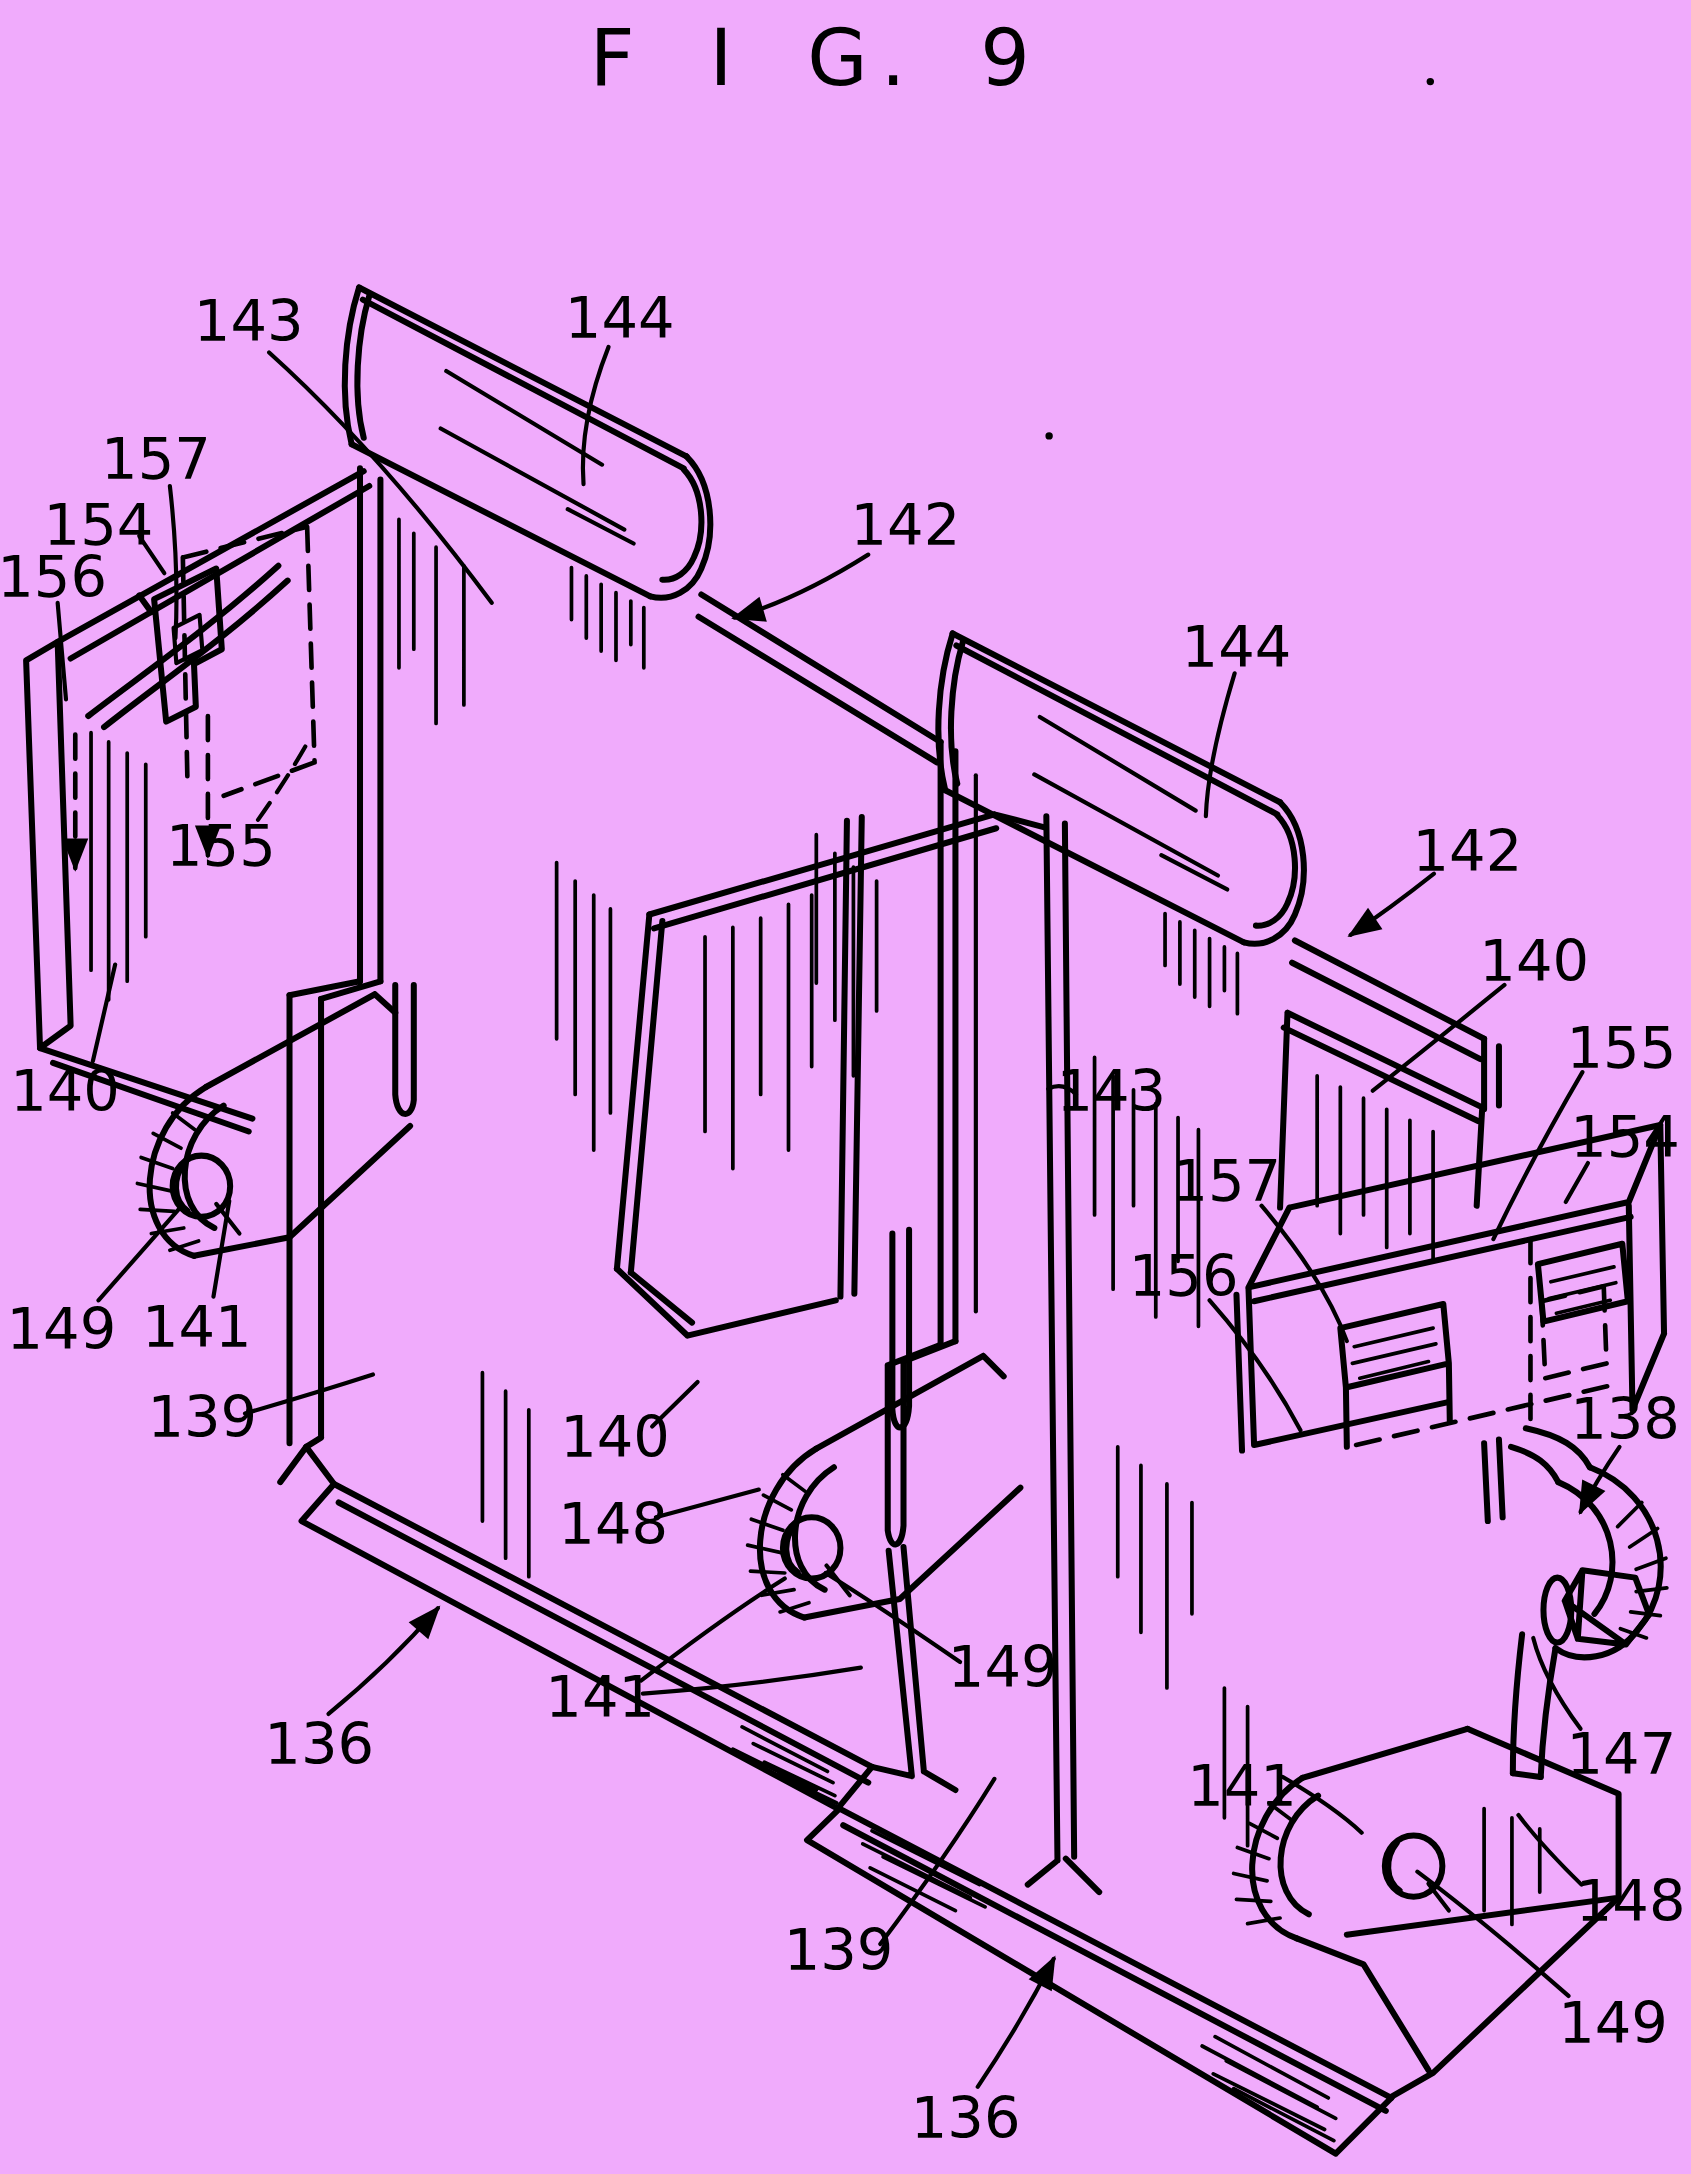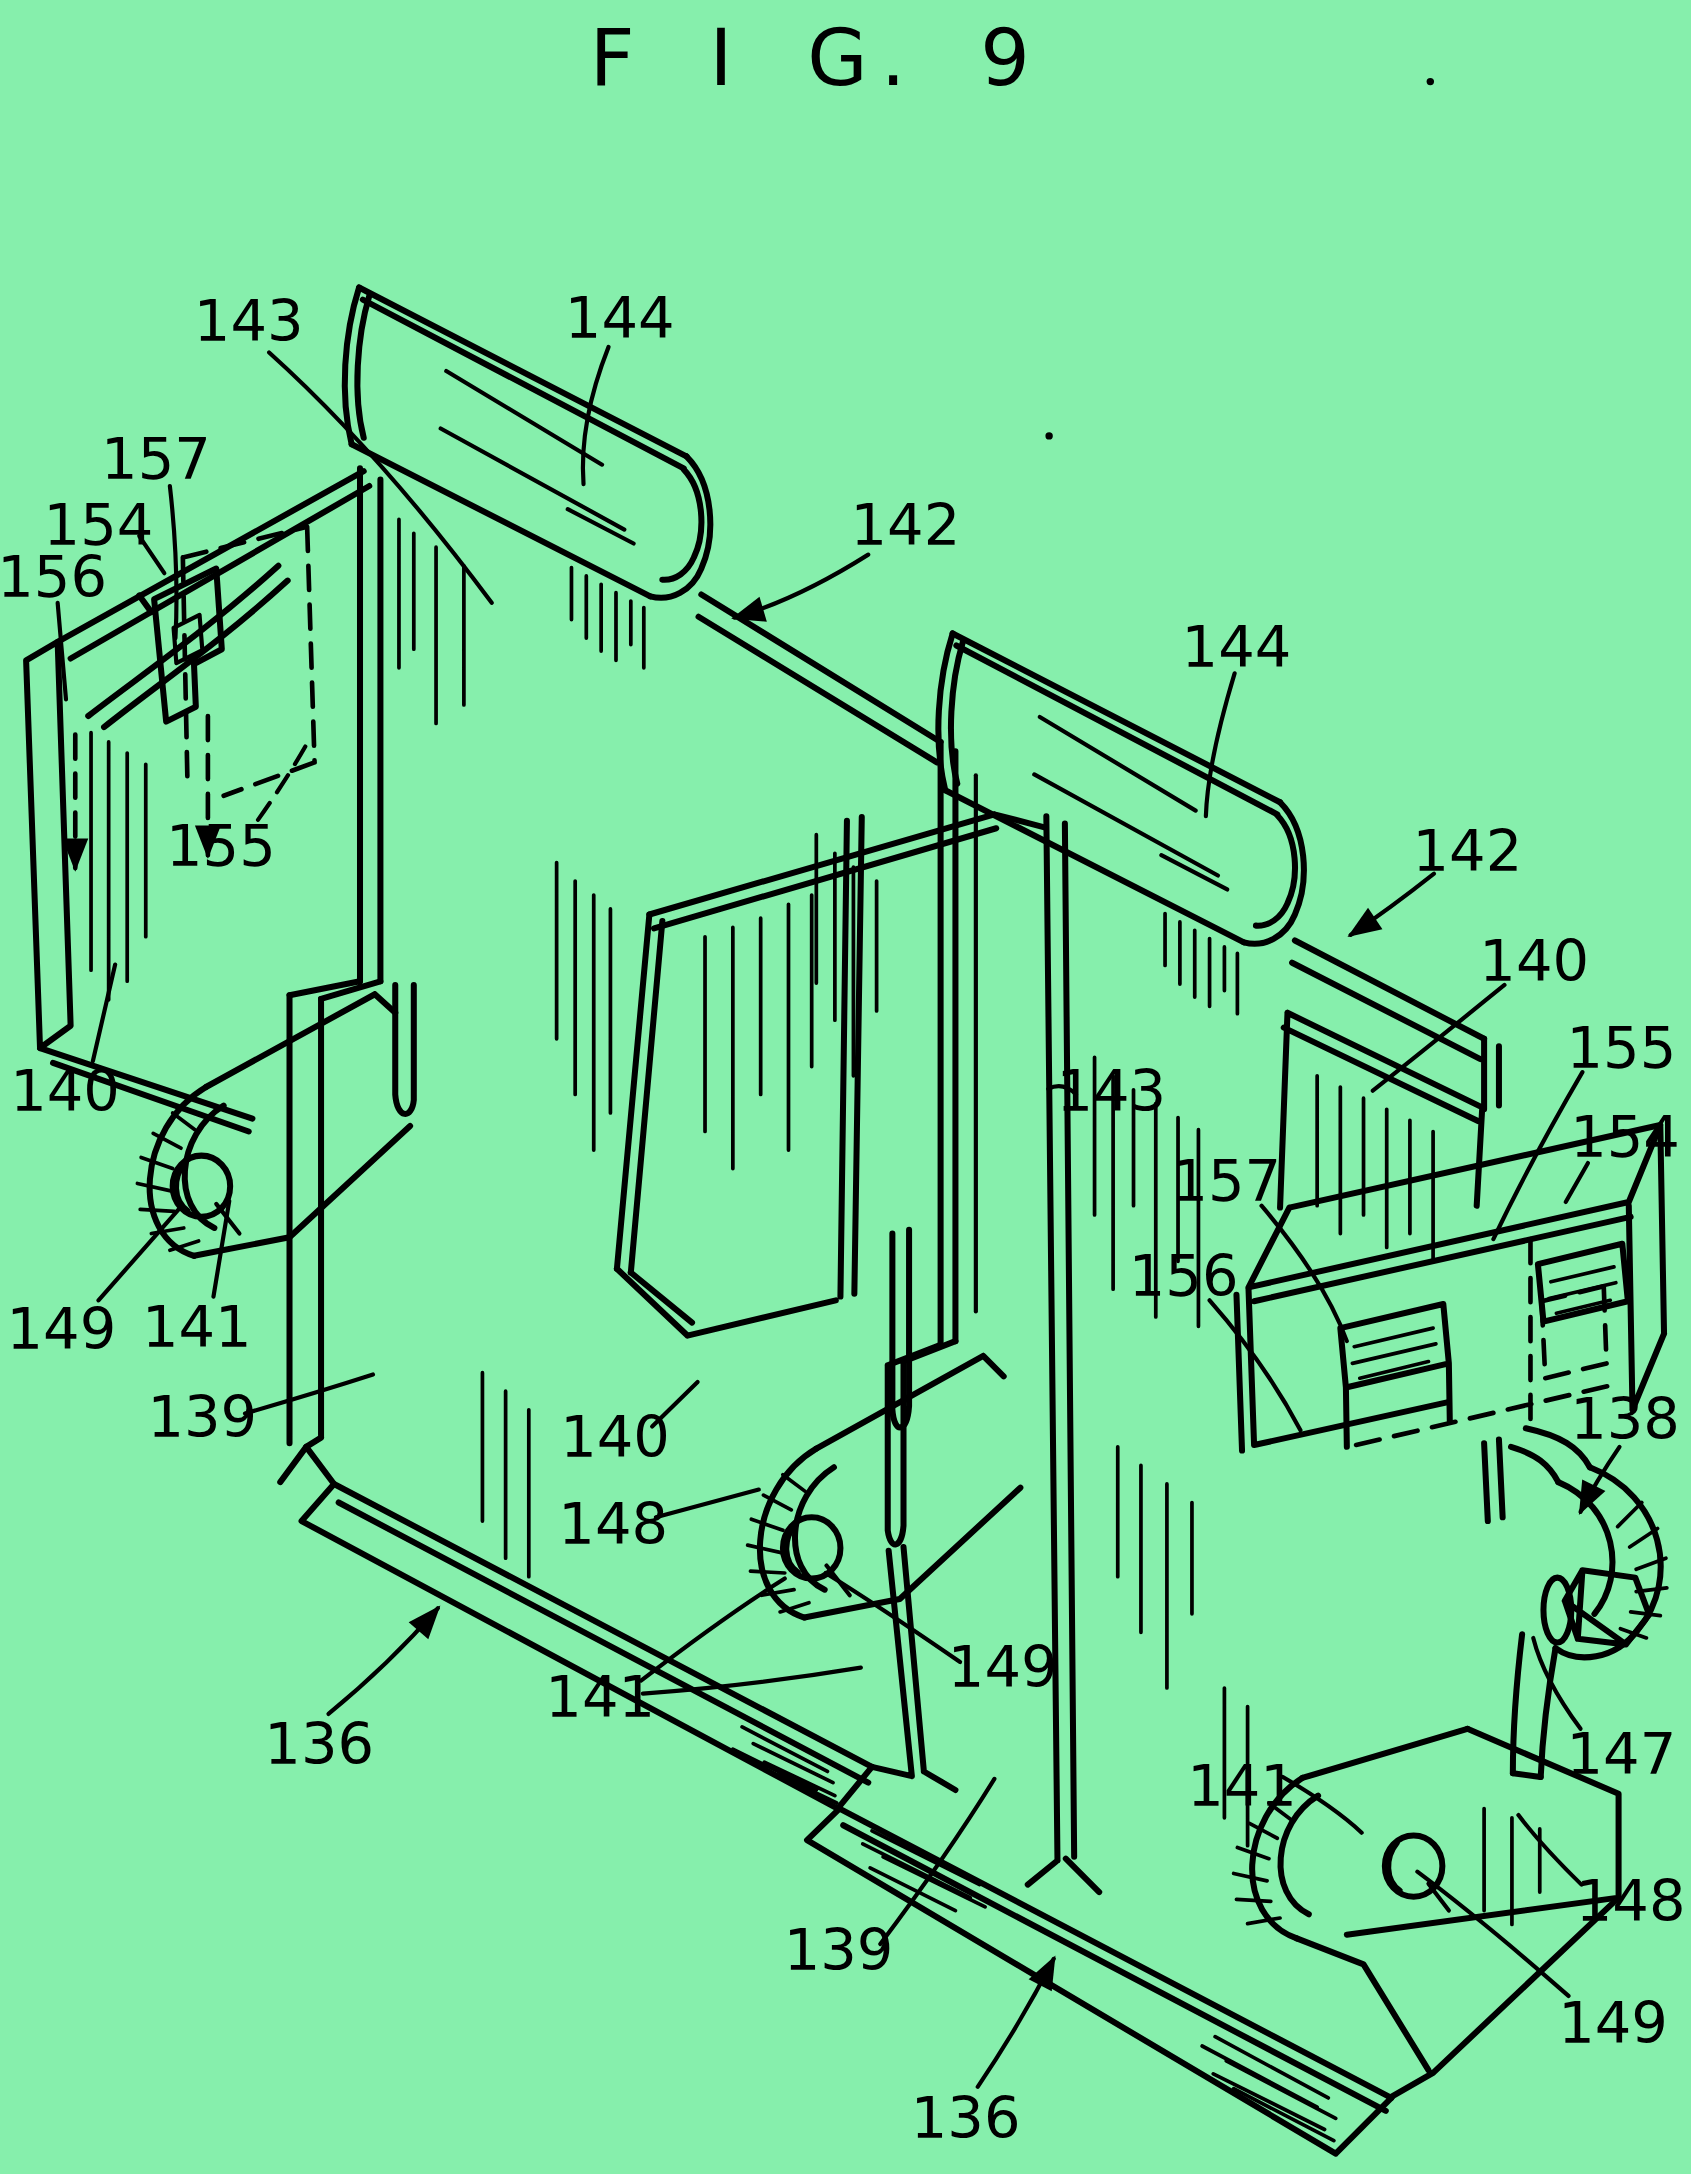--- a/index.html
+++ b/index.html
@@ -1,16 +1,16 @@
 <!DOCTYPE html>
 <html style="font-size:15px"><head>
 <meta charset="utf-8">
 <style>
   html,body{margin:0;padding:0;background:#fff;}
-  .stage{position:relative;width:1692px;height:2174px;background:#86efac;overflow:hidden;}
+  .stage{position:relative;width:1692px;height:2174px;background:#f0abfc;overflow:hidden;}
   svg{display:block;width:1692px;height:2174px;}
   svg path, svg ellipse, svg circle{fill:none;stroke:#000;stroke-width:6.5;stroke-linecap:round;stroke-linejoin:round;}
   svg path.thin{stroke-width:4.5;}
   svg path.hatch{stroke-width:4;}
   svg path.dash{stroke-width:5;stroke-dasharray:26 16;}
   svg path.leader{stroke-width:4.5;}
   svg path.leader.dashed{stroke-dasharray:22 14;}
   svg circle.dot{fill:#000;stroke:none;}
   svg text{fill:#000;stroke:none;font-family:"DejaVu Sans","Liberation Sans",sans-serif;}
   text.ref{font-size:62px;text-anchor:middle;}

